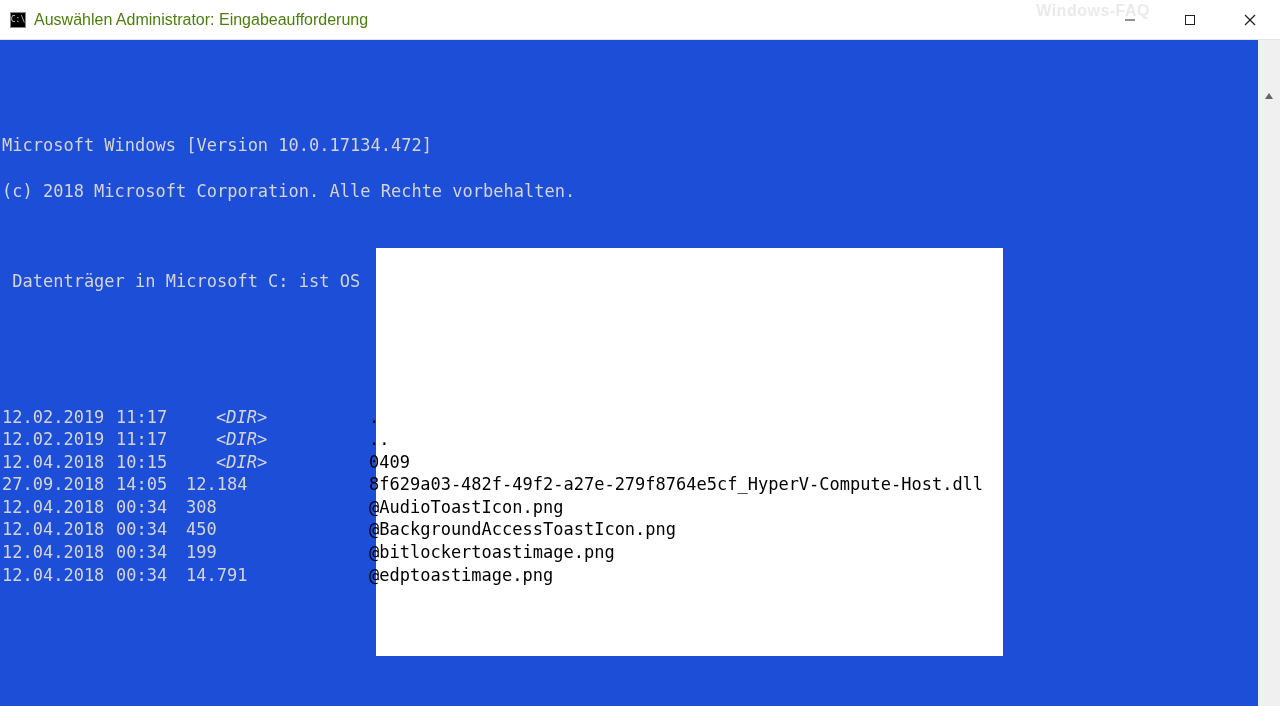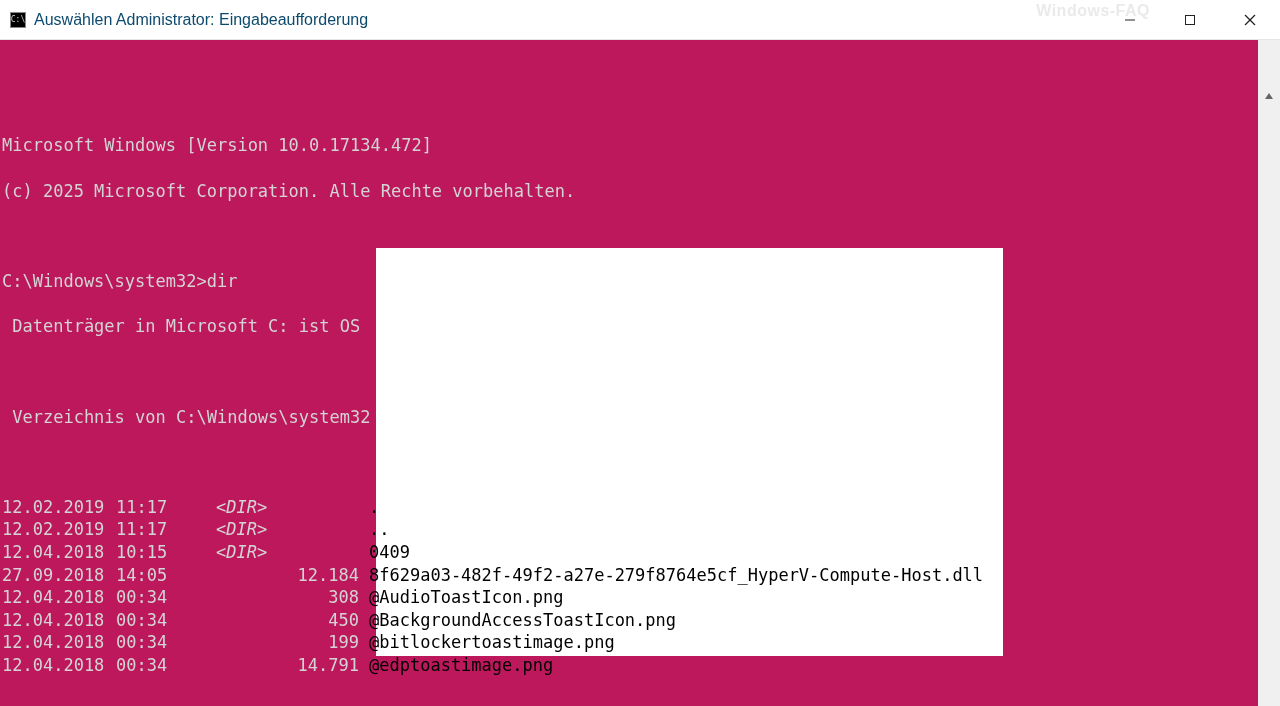--- a/index.html
+++ b/index.html
@@ -27,21 +27,21 @@
       display: inline-flex;
       align-items: center;
       justify-content: center;
       color: #ccc;
       font-size: 8px;
       font-family: monospace;
       border: 1px solid #888;
     }
     .titlebar-title {
       font-size: 16px;
-      color: #0c4a6e;
+      color: #4d7c0f;
       flex: 1;
     }
     .watermark {
       position: absolute;
       right: 130px;
       top: 2px;
       color: #eaeaea;
       font-size: 16px;
       font-weight: 600;
       letter-spacing: 0.5px;
@@ -59,21 +59,21 @@
       align-items: center;
       justify-content: center;
       color: #222;
       cursor: pointer;
     }
     .win-btn svg { width: 12px; height: 12px; }
     .terminal {
       position: relative;
       width: 1280px;
       height: 666px;
-      background: #be185d;
+      background: #1d4ed8;
       color: #d4d4d4;
       font-family: Consolas, "Lucida Console", monospace;
       font-size: 17px;
       line-height: 22.6px;
       padding: 4px 0 0 2px;
       white-space: pre;
     }
     .terminal-inner {
       width: 1256px;
       height: 100%;
@@ -102,21 +102,21 @@
       background: #f0f0f0;
     }
     .scroll-track {
       height: calc(100% - 44px);
       background: #f0f0f0;
       position: relative;
     }
     .row { display: block; }
     .date { display: inline-block; width: 114px; }
     .time { display: inline-block; width: 70px; }
-    .sizecol { display: inline-block; width: 183px; text-align: right; padding-right: 10px; }
+    .sizecol { display: inline-block; width: 183px; padding-right: 10px; }
     .dirtag { display: inline-block; width: 183px; padding-left: 30px; font-style: italic; }
     .name { display: inline-block; }
   </style>
 </head>
 <body>
 
 <div class="titlebar">
   <span class="titlebar-icon">C:\</span>
   <span class="titlebar-title">Auswählen Administrator: Eingabeaufforderung</span>
   <span class="watermark">Windows-FAQ</span>
@@ -137,26 +137,24 @@
           <line x1="11" y1="1" x2="1" y2="11" stroke="#222" stroke-width="1.2"></line>
         </svg>
     </div>
   </div>
 </div>
 
 <div class="terminal">
   <div class="terminal-inner">
     <div class="selection-highlight" style="left:376px; top:208px; width:627px; height:408px;"></div>
 <span class="row">Microsoft Windows [Version 10.0.17134.472]</span>
-<span class="row">(c) 2025 Microsoft Corporation. Alle Rechte vorbehalten.</span>
+<span class="row">(c) 2018 Microsoft Corporation. Alle Rechte vorbehalten.</span>
 <span class="row"> </span>
-<span class="row">C:\Windows\system32&gt;dir</span>
 <span class="row"> Datenträger in Microsoft C: ist OS</span>
 <span class="row"> </span>
-<span class="row"> Verzeichnis von C:\Windows\system32</span>
 <span class="row"> </span>
 <div id="dir-rows"><span class="row"><span class="date">12.02.2019</span><span class="time">11:17</span><span class="dirtag">&lt;DIR&gt;</span><span class="name" style="color: rgb(0, 0, 0); position: relative; z-index: 2;">.</span></span><span class="row"><span class="date">12.02.2019</span><span class="time">11:17</span><span class="dirtag">&lt;DIR&gt;</span><span class="name" style="color: rgb(0, 0, 0); position: relative; z-index: 2;">..</span></span><span class="row"><span class="date">12.04.2018</span><span class="time">10:15</span><span class="dirtag">&lt;DIR&gt;</span><span class="name" style="color: rgb(0, 0, 0); position: relative; z-index: 2;">0409</span></span><span class="row"><span class="date">27.09.2018</span><span class="time">14:05</span><span class="sizecol">12.184</span><span class="name" style="color: rgb(0, 0, 0); position: relative; z-index: 2;">8f629a03-482f-49f2-a27e-279f8764e5cf_HyperV-Compute-Host.dll</span></span><span class="row"><span class="date">12.04.2018</span><span class="time">00:34</span><span class="sizecol">308</span><span class="name" style="color: rgb(0, 0, 0); position: relative; z-index: 2;">@AudioToastIcon.png</span></span><span class="row"><span class="date">12.04.2018</span><span class="time">00:34</span><span class="sizecol">450</span><span class="name" style="color: rgb(0, 0, 0); position: relative; z-index: 2;">@BackgroundAccessToastIcon.png</span></span><span class="row"><span class="date">12.04.2018</span><span class="time">00:34</span><span class="sizecol">199</span><span class="name" style="color: rgb(0, 0, 0); position: relative; z-index: 2;">@bitlockertoastimage.png</span></span><span class="row"><span class="date">12.04.2018</span><span class="time">00:34</span><span class="sizecol">14.791</span><span class="name" style="color: rgb(0, 0, 0); position: relative; z-index: 2;">@edptoastimage.png</span></span></div>
   </div>
 
   <div class="scrollbar-v">
     <div class="scroll-arrow">
       <svg width="10" height="10" viewBox="0 0 10 10">
           <polygon points="5,2 9,8 1,8" fill="#666"></polygon>
         </svg>
     </div>

